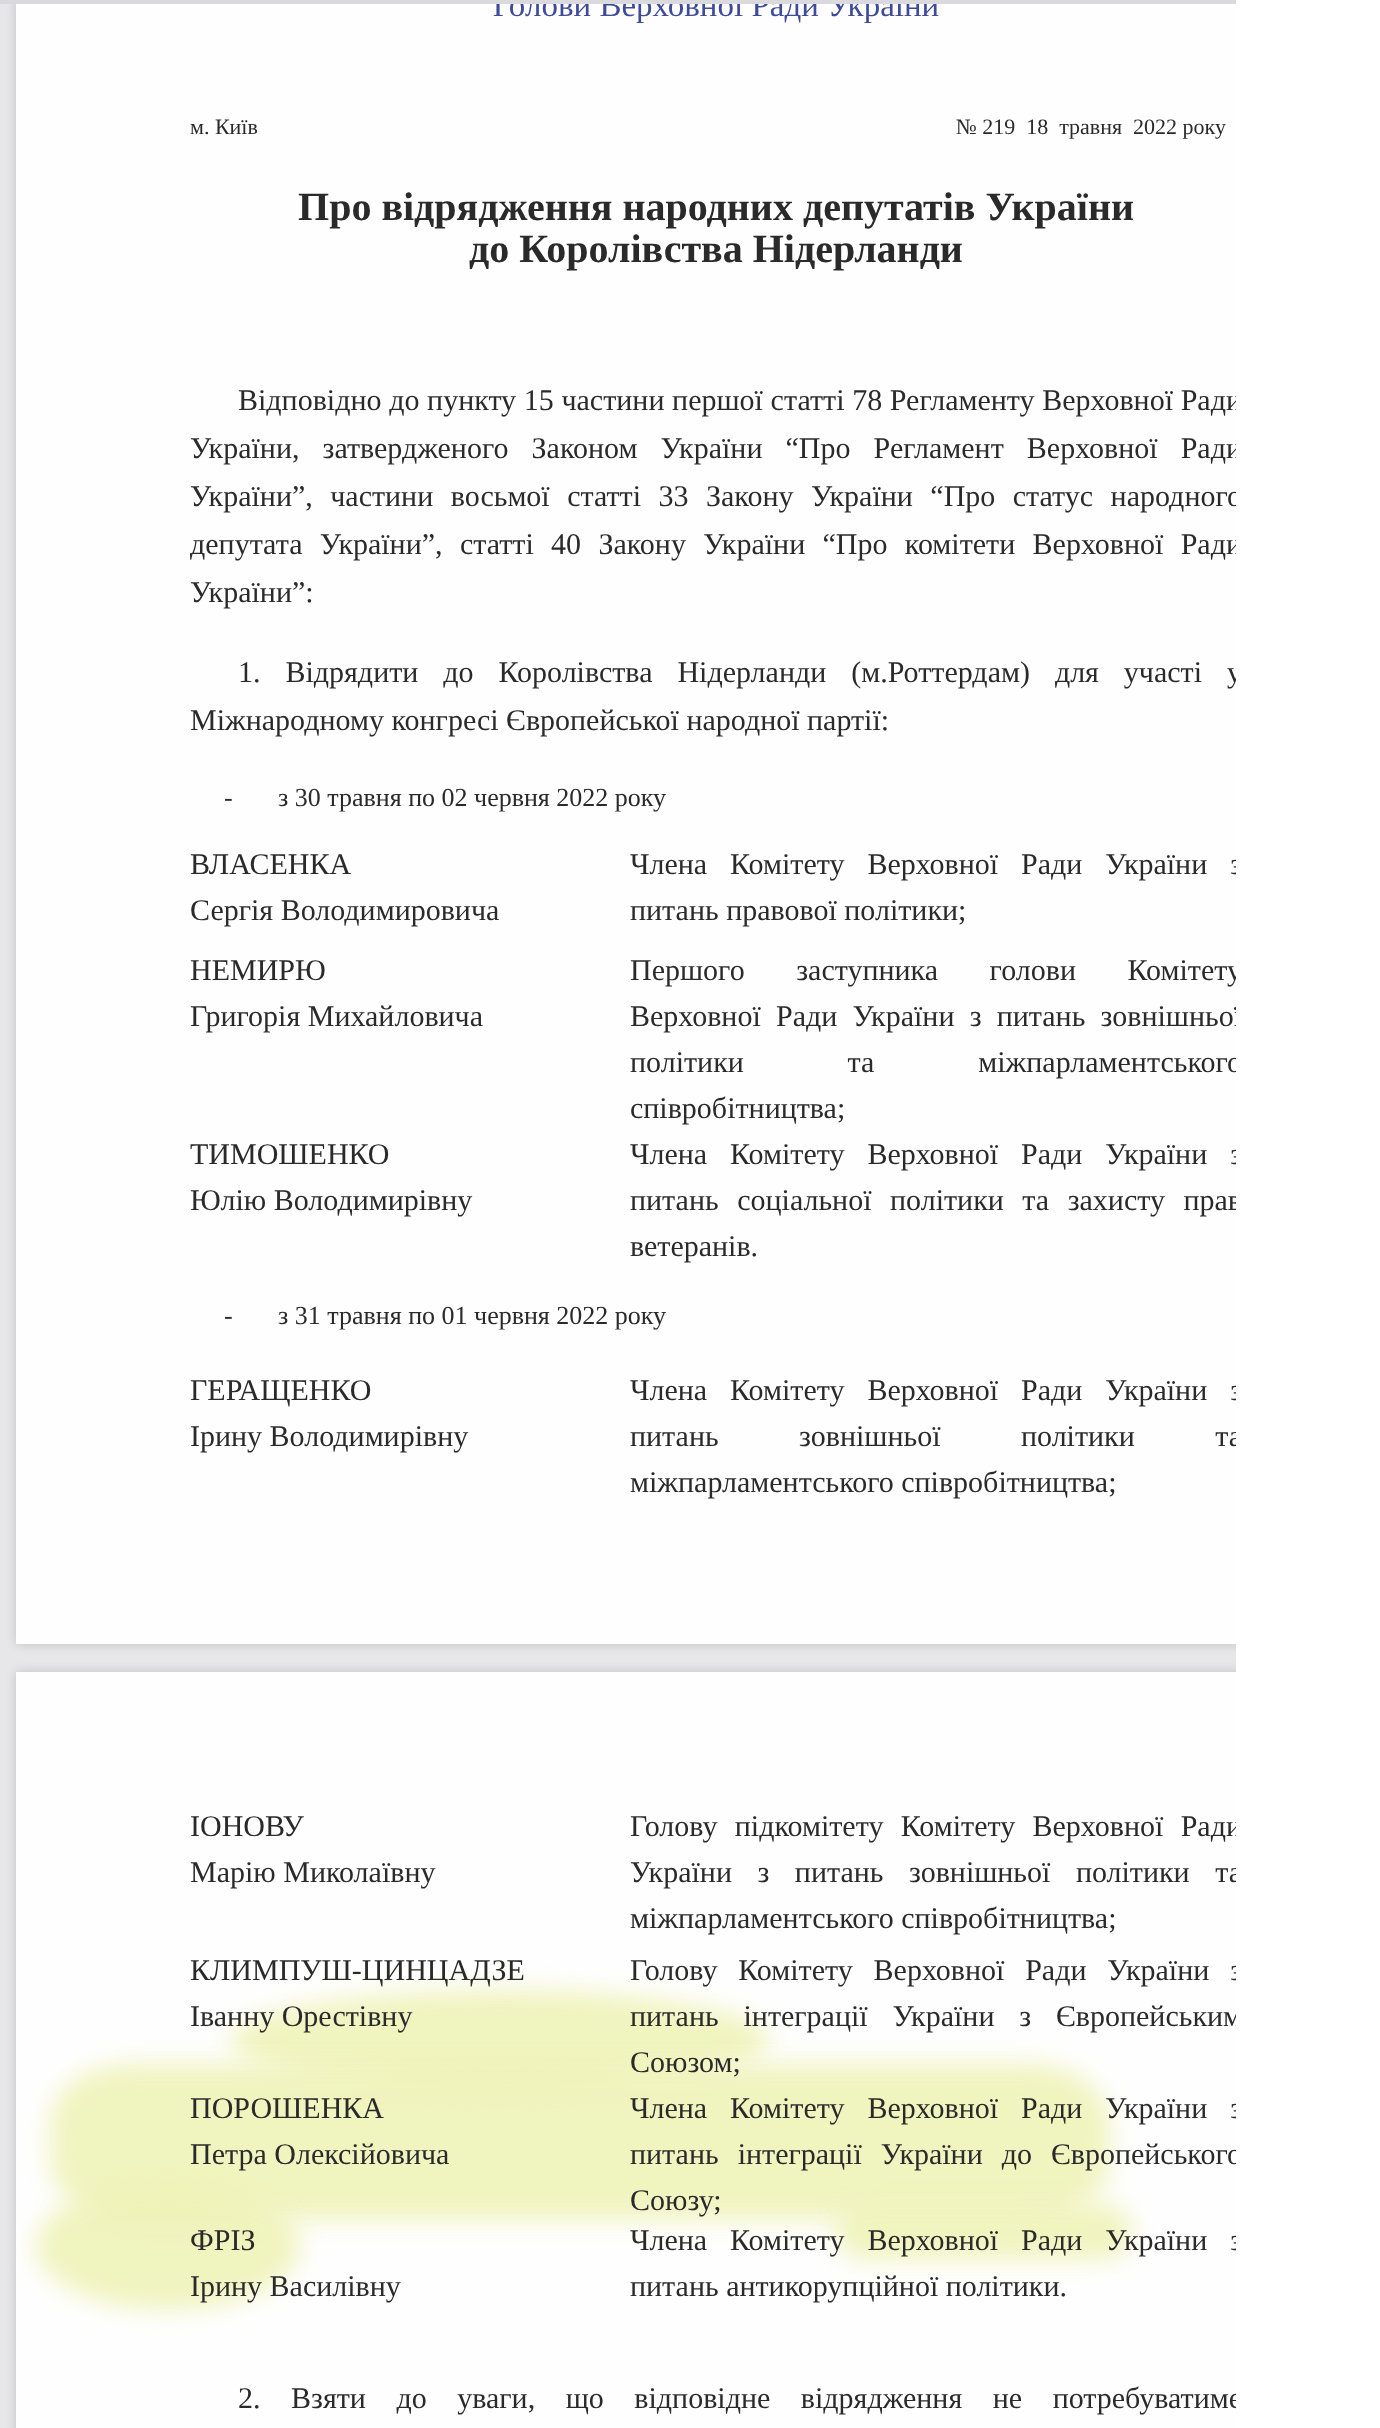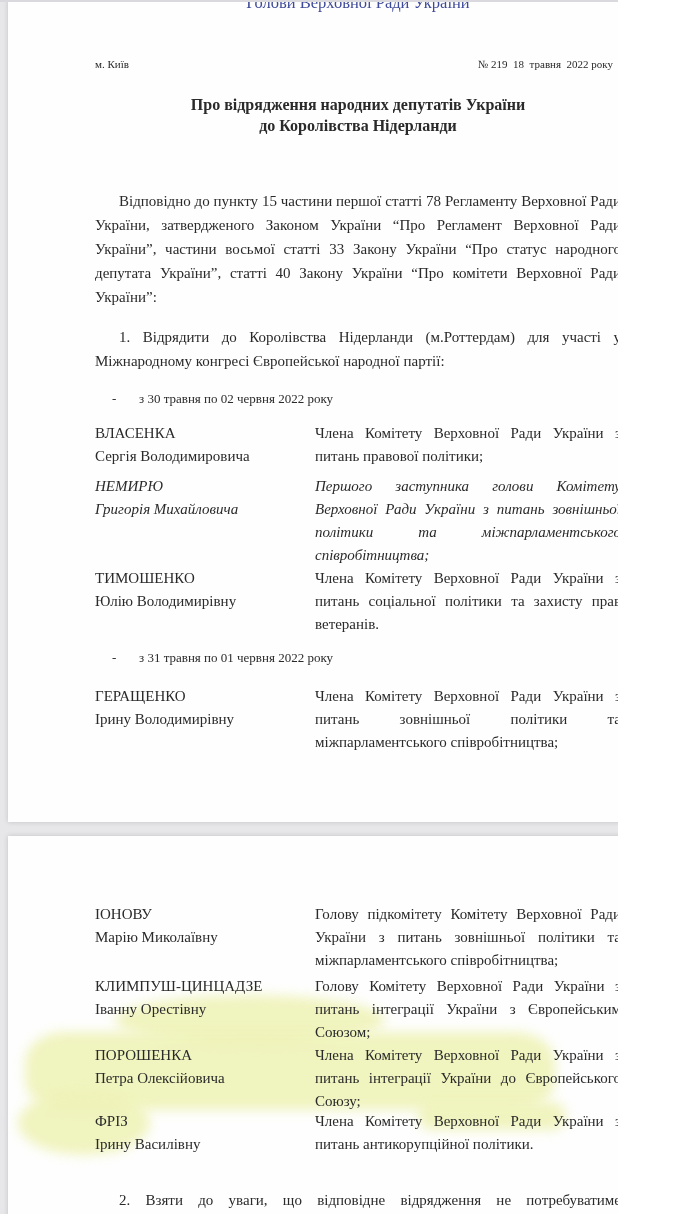--- a/index.html
+++ b/index.html
@@ -19,35 +19,35 @@
   .content{position:relative;z-index:1;padding:0 64px 0 87px;}
   .p2-content{padding-top:67px;}
 
   .blue-header{
     position:absolute;top:-7px;left:87px;right:64px;
     text-align:center;color:#3e4a9a;font-size:16.5px;line-height:20px;
     white-space:nowrap;z-index:1;
   }
   .dateline{display:flex;justify-content:space-between;margin-top:54px;font-size:11px;line-height:20px;}
   .docnum{white-space:pre;padding-right:8px;text-align:center;}
-  .doc-title{margin-top:20px;text-align:center;font-weight:bold;font-size:16px;line-height:21px;}
+  .doc-title{margin-top:20px;text-align:center;font-weight:bold;font-size:20px;line-height:21px;}
   .para{font-size:15px;line-height:24px;text-align:justify;text-indent:24px;margin:0;}
   .intro{margin-top:53px;}
   .item1{margin-top:16px;}
   .item2{margin-top:32px;}
   .bullet{font-size:13px;line-height:24px;padding-left:17px;}
   .bullet .dash{display:inline-block;width:27px;}
   .bullet1{margin-top:14px;}
   .bullet2{margin-top:10px;}
 
   .dep-row{display:flex;font-size:15px;line-height:23px;}
   .dep-name{flex:0 0 220px;}
   .dep-pos{flex:1;text-align:justify;}
   .row-vlasenka{margin-top:11px;}
-  .row-nemyriu{margin-top:7px;font-style:italic;}
+  .row-nemyriu{margin-top:7px;}
   .row-tymoshenko{margin-top:0;}
   .row-gerashchenko{margin-top:15px;}
   .row-ionovu{margin-top:0;}
   .row-klympush{margin-top:3px;}
   .row-poroshenko{margin-top:0;justify-content:flex-end;}
   .row-friz{margin-top:-3px;}
 
   .blob{position:absolute;background:#eff3b8;filter:blur(6px);border-radius:50%;z-index:0;opacity:.9;}
   .blob-upper{left:107px;top:159px;width:270px;height:50px;}
   .blob-main{left:17px;top:196px;width:530px;height:78px;border-radius:40px/30px;}

